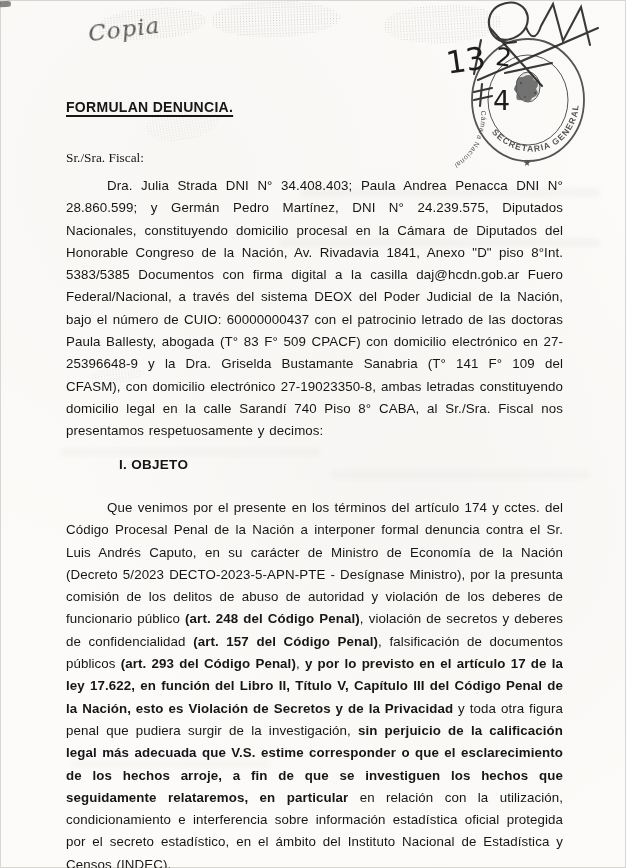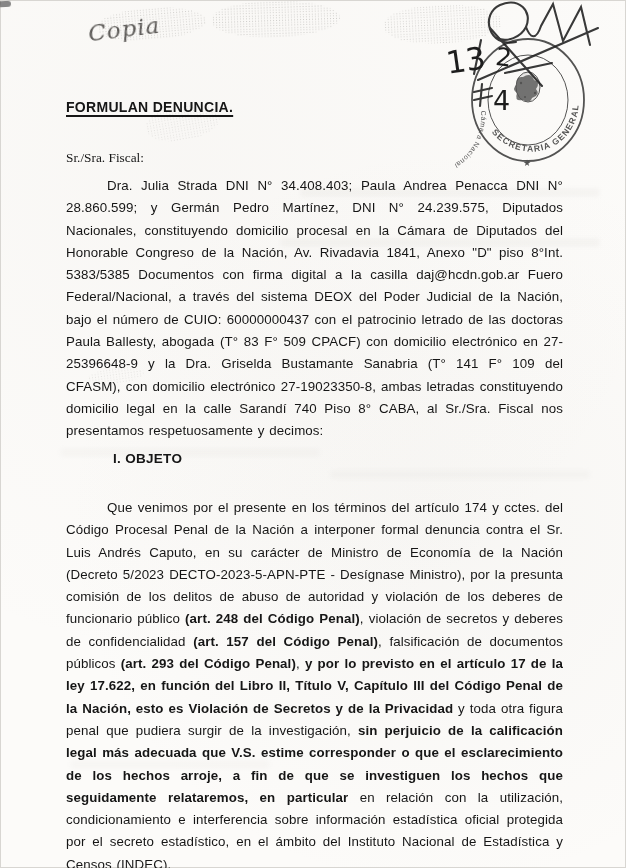--- a/index.html
+++ b/index.html
@@ -60,21 +60,21 @@
   }
   .salutation{position:absolute;left:62px;top:146px;font-size:13.3px;margin:4px;font-family:Liberation Serif, serif;}
   .para{
     position:absolute;left:62px;width:497px;margin:4px;
     font-size:13.3px;line-height:22.3px;
     text-align:justify;text-indent:41px;
     word-spacing:1px;letter-spacing:.1px;
   }
   .para-1{top:171px;}
   .section-heading{
-    position:absolute;left:103px;top:441px;margin:10px;
+    position:absolute;left:103px;top:441px;margin:16px;
     font-size:13.5px;font-weight:bold;letter-spacing:.3px;
   }
   .para-2{top:493px;}
   .b{font-weight:bold;}
   
   .stamp-svg{position:absolute;left:455px;top:25px;opacity:.88;}
   .handwriting-svg{position:absolute;left:430px;top:0;}
   .hw-num{
     font-family:"DejaVu Sans", sans-serif;
     fill:#1d1d1d;

